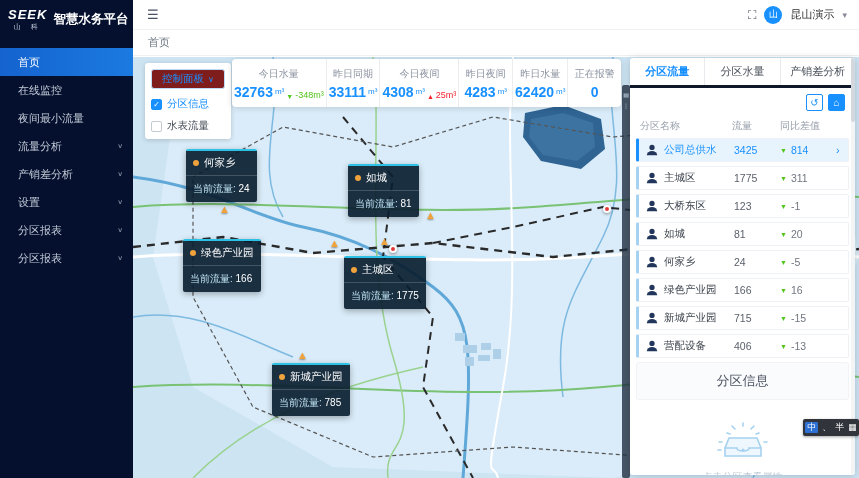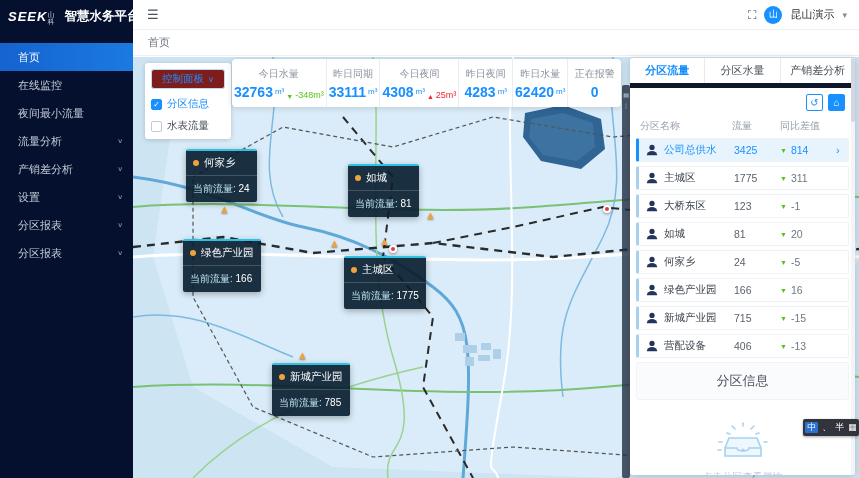--- a/index.html
+++ b/index.html
@@ -2,21 +2,21 @@
 <html><head>
 <meta charset="utf-8">
 <style>
   * { margin:0; padding:0; box-sizing:border-box; }
   body { font-family:"Liberation Sans", sans-serif; background:#fff; }
   .screen { position:relative; width:859px; height:478px; overflow:hidden; background:#fff; }
 
   
   .sidebar { position:absolute; left:0; top:0; width:133px; height:478px; background:#04102e; z-index:30; }
   .logo { display:flex; align-items:center; gap:6px; padding:8px 6px 10px 8px; }
-  .logo-mark { display:flex; flex-direction:row; align-items:center; line-height:1; }
+  .logo-mark { display:flex; flex-direction:column; align-items:center; line-height:1; }
   .logo-seek { color:#fff; font-weight:bold; font-style:italic; font-size:13px; letter-spacing:1px; }
   .logo-sub { color:#cfd6e4; font-size:7px; letter-spacing:4px; margin-top:2px; }
   .logo-title { color:#fff; font-size:12.5px; font-weight:bold; white-space:nowrap; }
   .nav { margin-top:8px; }
   .nav-item { display:flex; align-items:center; justify-content:space-between; height:28px; padding:0 10px 0 18px; color:#c3c9d6; font-size:11px; cursor:pointer; }
   .nav-item.active { background:linear-gradient(90deg,#1563cf,#1b7ae0); color:#fff; }
   .nav-chevron { font-size:8px; color:#8d95a6; transform:scaleY(.8); }
   .nav-chevron:empty { display:none; }
 
   
@@ -70,21 +70,21 @@
 
   .strip { position:absolute; left:489px; top:28px; width:8px; height:393px; background:rgba(32,48,66,.8); border-radius:2px; z-index:4; display:flex; flex-direction:column; align-items:center; padding-top:6px; gap:4px; }
   .strip span { color:#cfe0ee; font-size:6px; }
 
   .ime { position:absolute; left:670px; top:362px; width:56px; height:17px; background:#32343b; border-radius:2px; display:flex; align-items:center; justify-content:center; gap:4px; z-index:20; box-shadow:0 1px 3px rgba(0,0,0,.35); }
   .ime span { color:#fff; font-size:9px; line-height:1; }
   .ime span:first-child { background:#2d6fd2; border-radius:1px; padding:1px 2px; }
 
   
   .panel { position:absolute; left:497px; top:1px; width:225px; height:417px; background:#fff; border-radius:3px; box-shadow:0 1px 8px rgba(0,0,0,.18); z-index:10; overflow:hidden; }
-  .tabs { display:flex; border-bottom:5px solid #0f172a; height:30px;justify-content:space-between; }
+  .tabs { display:flex; border-bottom:3px solid #0f172a; height:30px;justify-content:space-between; }
   .tab { flex:1; display:flex; align-items:center; justify-content:center; font-size:11px; color:#49505a; cursor:pointer; }
   .tab + .tab { border-left:1px solid #e8eaee; }
   .tab.active { color:#1890ff; font-weight:bold; }
   .ptools { display:flex; justify-content:flex-end; gap:5px; padding:6px 10px 4px; }
   .tool-btn { width:17px; height:17px; border:1px solid #1890ff; border-radius:2px; background:#fff; color:#1890ff; font-size:10px; display:flex; align-items:center; justify-content:center; cursor:pointer; }
   .tool-btn.solid { background:#1890ff; color:#fff; }
   .thead { display:flex; padding:4px 10px 5px; font-size:10px; color:#98a0ab; }
   .th-name { width:92px; } .th-flow { width:48px; } .th-diff { flex:1; }
   .rows { padding:0 6px; }
   .row { display:flex; align-items:center; height:24px; margin-bottom:4px; border:1px solid #eef1f5; border-left:3px solid #a6d2f2; border-radius:2px; background:#fff; font-size:10.5px; color:#3c434d; cursor:pointer; }

